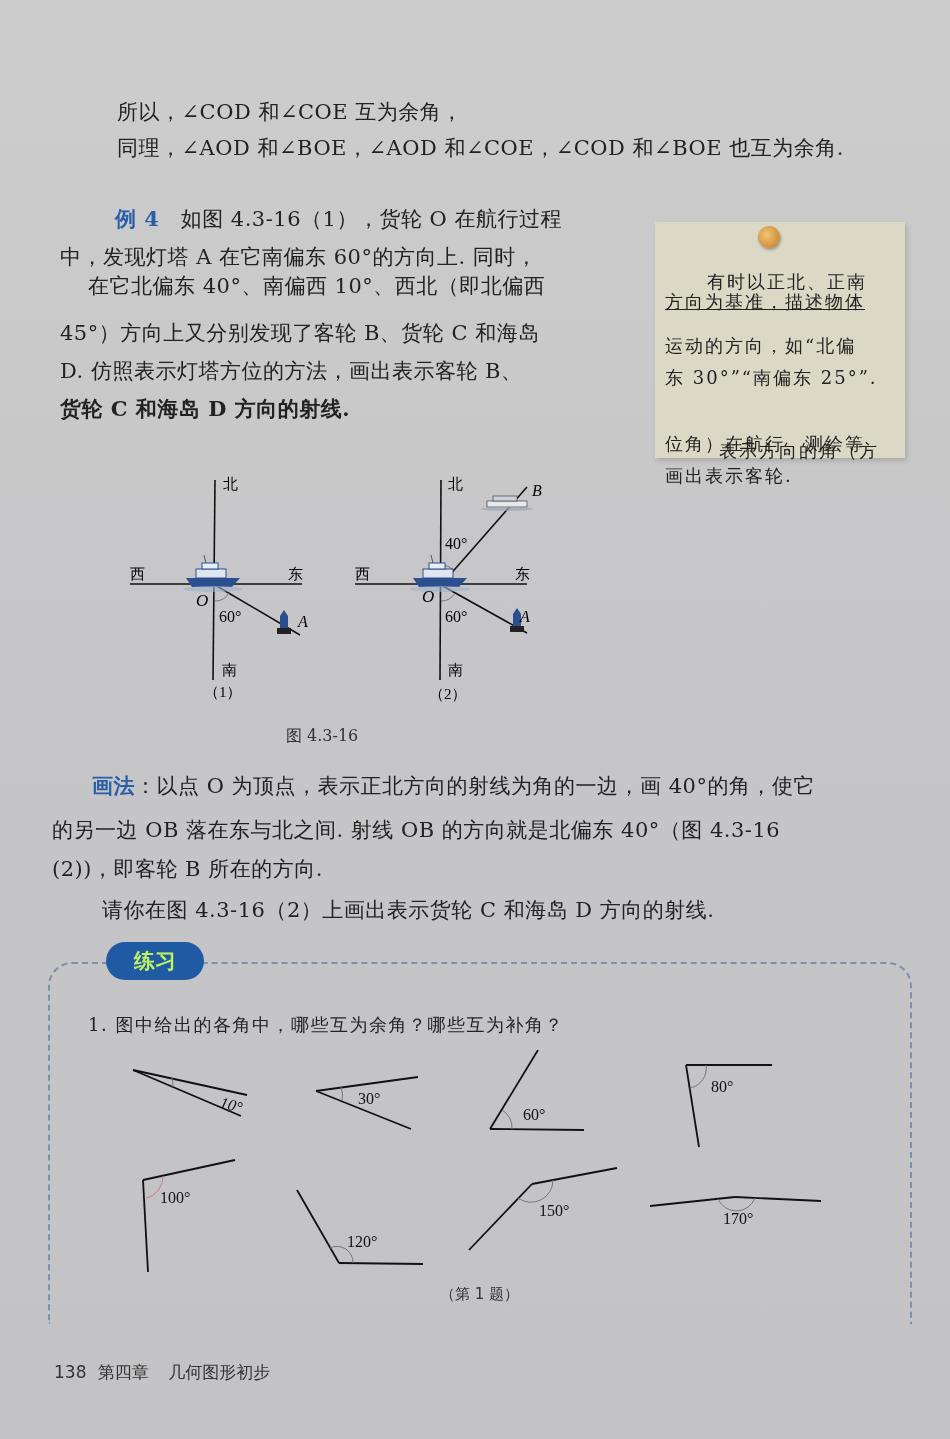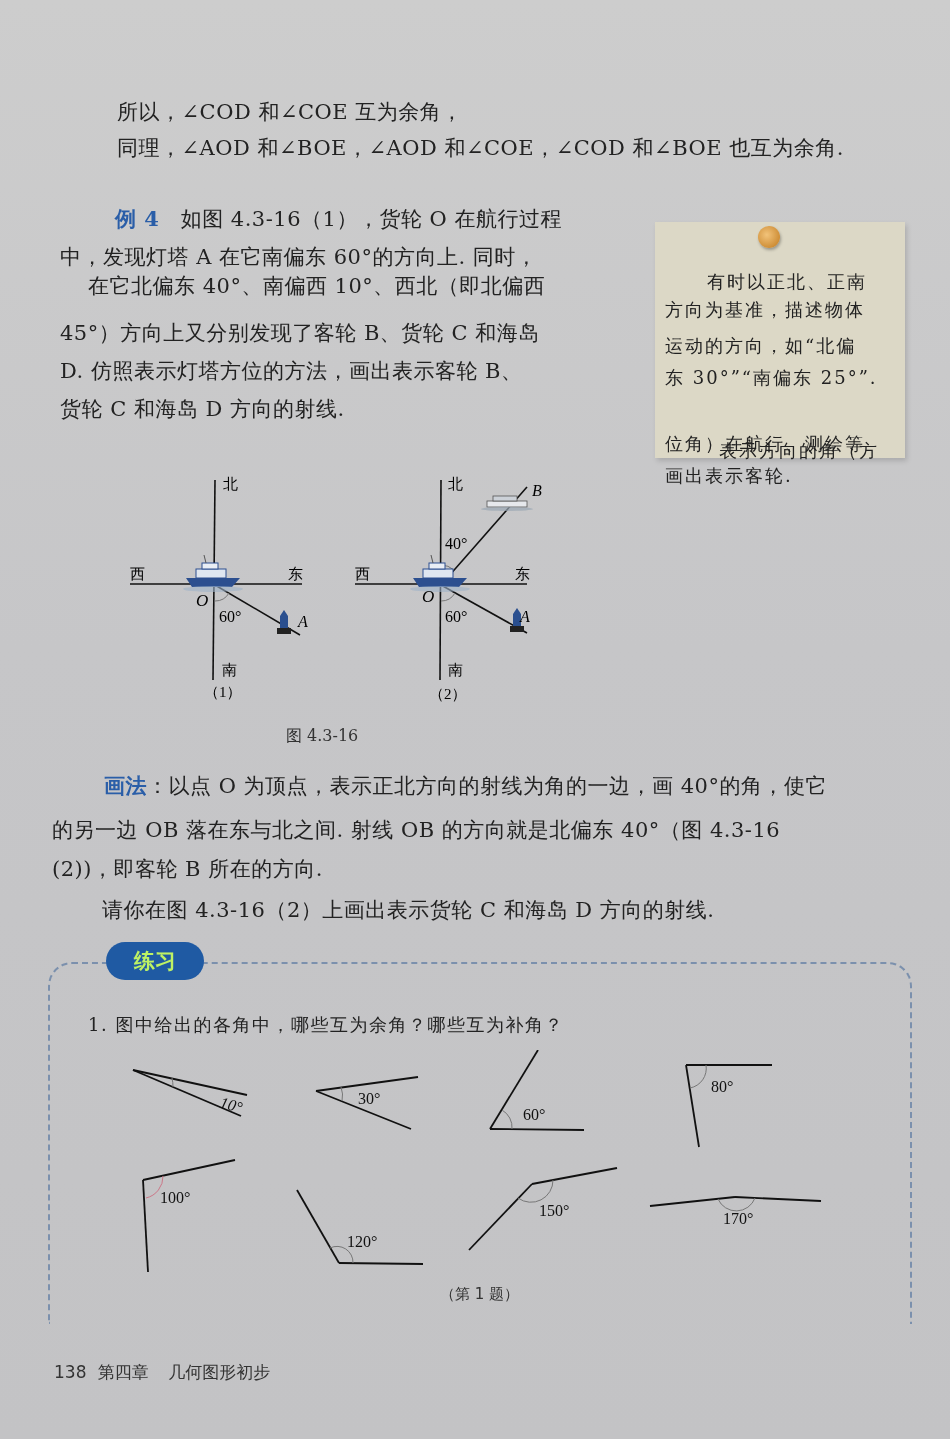--- a/index.html
+++ b/index.html
@@ -46,27 +46,27 @@
 
 <div class="abs" style="left:60px; top:205px; width:550px;">
   <div class="line" style="position:absolute; left:55px; top:0;">
     <span class="blue">例 4</span>
     <span style="margin-left:14px;">如图 4.3-16（1），货轮 O 在航行过程</span>
   </div>
   <div class="line" style="position:absolute; left:0; top:38px;">中，发现灯塔 A 在它南偏东 60°的方向上. 同时，</div>
   <div class="line" style="position:absolute; left:0; top:67px;margin-left:28px;">在它北偏东 40°、南偏西 10°、西北（即北偏西</div>
   <div class="line" style="position:absolute; left:0; top:114px;">45°）方向上又分别发现了客轮 B、货轮 C 和海岛</div>
   <div class="line" style="position:absolute; left:0; top:152px;">D. 仿照表示灯塔方位的方法，画出表示客轮 B、</div>
-  <div class="line" style="position:absolute; left:0; top:190px;">货轮 C 和海岛 D 方向的射线.</div>
+  <div class="line" style="position:absolute; left:0; top:190px;font-weight:bold;">货轮 C 和海岛 D 方向的射线.</div>
 </div>
 
 <div class="note">
   <div class="pin"></div>
   <div class="note-line" style="left:52px; top:48px;">有时以正北、正南</div>
-  <div class="note-line" style="top:76px;">方向为基准，描述物体</div>
+  <div class="note-line" style="top:68px;text-decoration:underline;">方向为基准，描述物体</div>
   <div class="note-line" style="top:112px;">运动的方向，如“北偏</div>
   <div class="note-line" style="top:144px;">东 30°”“南偏东 25°”.</div>
   <div class="note-line" style="left:64px; top:178px;margin-top:39px;">表示方向的角（方</div>
   <div class="note-line" style="top:210px;">位角）在航行、测绘等</div>
   <div class="note-line" style="top:242px;">画出表示客轮.</div>
 </div>
 
 <svg class="abs" style="left:120px; top:465px;" width="220" height="250">
   <line x1="95" y1="15" x2="93" y2="215" stroke="#111" stroke-width="1.6"></line>
   <line x1="10" y1="119" x2="182" y2="119" stroke="#111" stroke-width="1.6"></line>
@@ -127,21 +127,21 @@
   <text x="77" y="137" font-size="17" font-style="italic">O</text>
   <text x="100" y="84" font-size="16">40°</text>
   <text x="100" y="157" font-size="16">60°</text>
   <text x="187" y="31" font-size="16" font-style="italic">B</text>
   <text x="175" y="157" font-size="16" font-style="italic">A</text>
   <text x="84" y="234" font-size="15">（2）</text>
 </svg>
 
 <div class="abs caption" style="left:286px; top:726px;">图 4.3-16</div>
 
-<div class="abs line" style="left:104px; top:772px;">
+<div class="abs line" style="left:92px; top:772px;">
   <span class="blue">画法</span><span>：以点 O 为顶点，表示正北方向的射线为角的一边，画 40°的角，使它</span>
 </div>
 <div class="abs line" style="left:52px; top:816px;">的另一边 OB 落在东与北之间. 射线 OB 的方向就是北偏东 40°（图 4.3-16</div>
 <div class="abs line" style="left:52px; top:855px;">(2))，即客轮 B 所在的方向.</div>
 <div class="abs line" style="left:102px; top:896px;">请你在图 4.3-16（2）上画出表示货轮 C 和海岛 D 方向的射线.</div>
 
 <div class="exercise-box"></div>
 <div class="tag">练习</div>
 <div class="abs q" style="left:88px; top:1013px;">1. 图中给出的各角中，哪些互为余角？哪些互为补角？</div>
 

